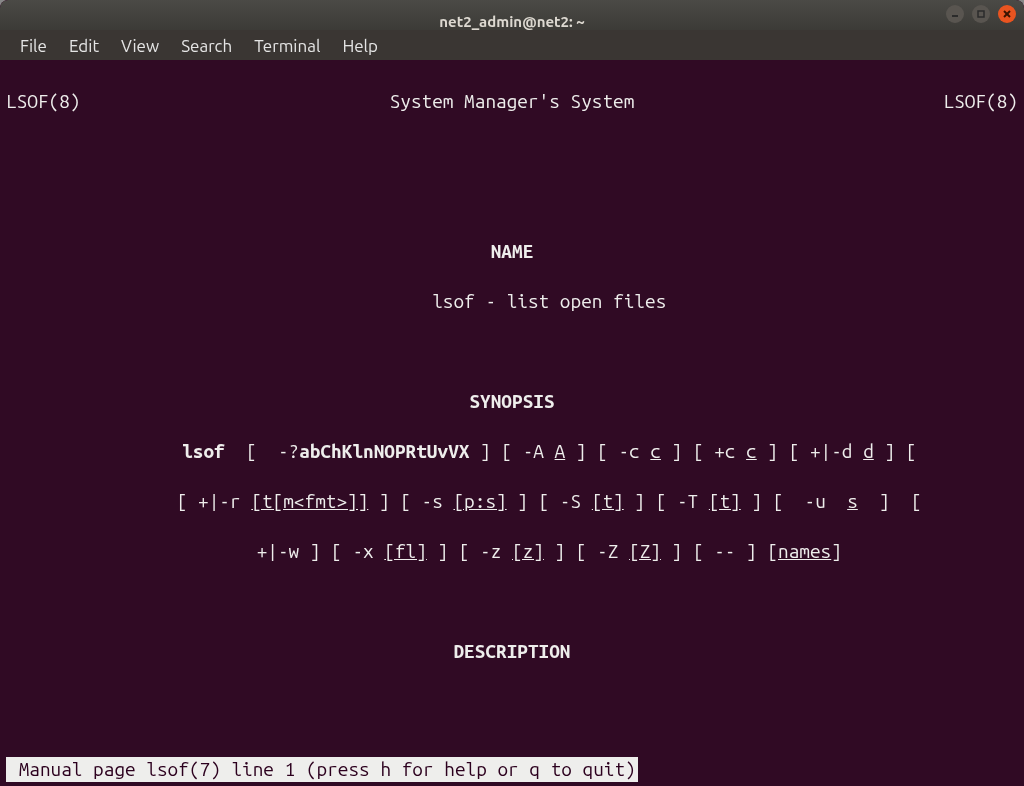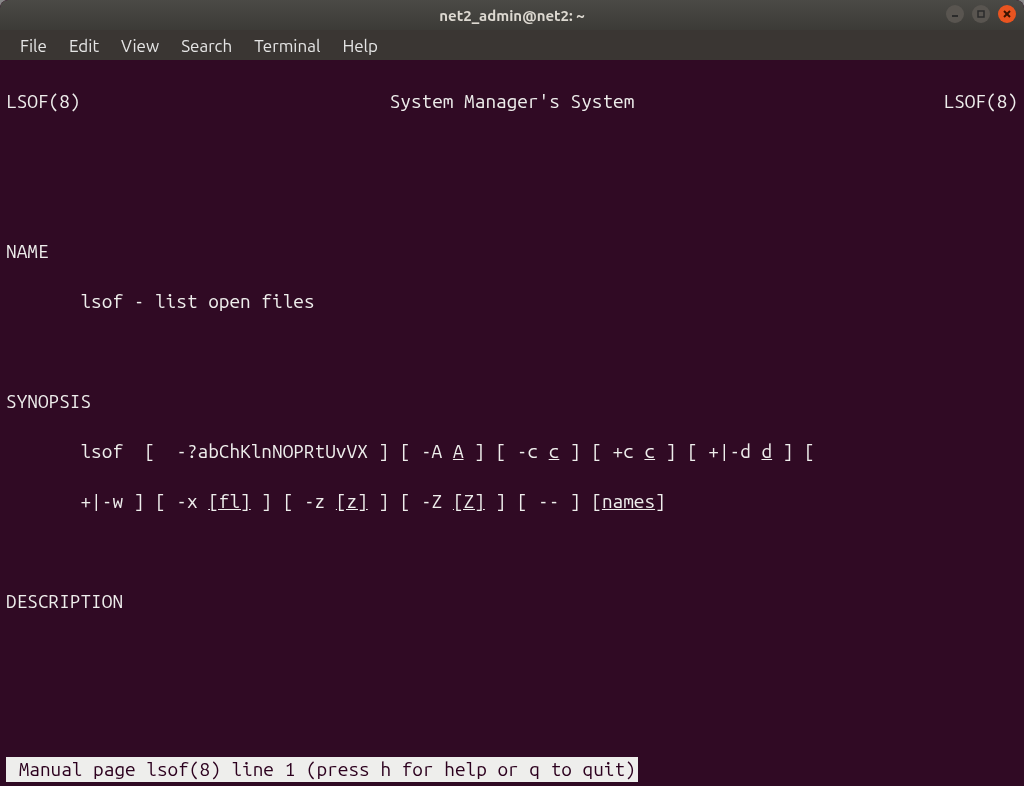--- a/index.html
+++ b/index.html
@@ -16,21 +16,21 @@
     background: #2c001e;
     display: flex;
     flex-direction: column;
     border-radius: 8px 8px 0 0;
     overflow: hidden;
   }
   .titlebar {
     height: 30px;
     background: linear-gradient(to bottom, #4b4a46 0%, #3c3b37 100%);
     display: flex;
-    align-items: center;
+    align-items: flex-end;
     justify-content: center;
     position: relative;
     color: #ddd9d1;
     font-size: 15px;
     font-weight: bold;
     border-top-left-radius: 8px;
     border-top-right-radius: 8px;
   }
   .window-controls {
     position: absolute;
@@ -68,22 +68,23 @@
     flex: 1;
     background: #300a24;
     color: #eeeeec;
     font-family: "Ubuntu Mono", "DejaVu Sans Mono", "Liberation Mono", monospace;
     font-size: 19px;
     line-height: 25px;
     padding: 4px 6px 8px 6px;
     white-space: pre;
     overflow: hidden;
     position: relative;
+    text-align: center;
   }
-  .terminal .b { font-weight: normal; }
+  .terminal .b { font-weight: bold; }
   .terminal .u { text-decoration: underline; }
   .hdr-line { display: flex; justify-content: space-between; }
   .statusbar {
     background: #eeeeec;
     color: #2c001e;
     font-family: "Ubuntu Mono", "DejaVu Sans Mono", monospace;
     font-size: 19px;
     line-height: 25px;
     padding: 0 2px;
     display: inline-block;
@@ -130,33 +131,34 @@
 
   <div class="terminal">
 <div class="hdr-line"><span>LSOF(8)</span><span>System Manager's System</span><span>LSOF(8)</span></div>
 <div> </div>
 <div> </div>
 <div class="b">NAME</div>
 <div>       <span>lsof - list open files</span></div>
 <div> </div>
 <div class="b">SYNOPSIS</div>
 <div>       <span class="b">lsof</span><span>  [  -?</span><span class="b">abChKlnNOPRtUvVX</span><span> ] [ -A </span><span class="u">A</span><span> ] [ -c </span><span class="u">c</span><span> ] [ +c </span><span class="u">c</span><span> ] [ +|-d </span><span class="u">d</span><span> ] [</span></div>
+<div>       <span>[ +|-r </span><span class="u">[t[m&lt;fmt&gt;]]</span><span> ] [ -s </span><span class="u">[p:s]</span><span> ] [ -S </span><span class="u">[t]</span><span> ] [ -T </span><span class="u">[t]</span><span> ] [  -u  </span><span class="u">s</span><span>  ]  [</span></div>
 <div>       <span>+|-w ] [ -x </span><span class="u">[fl]</span><span> ] [ -z </span><span class="u">[z]</span><span> ] [ -Z </span><span class="u">[Z]</span><span> ] [ -- ] [</span><span class="u">names</span><span>]</span></div>
 <div> </div>
 <div class="b">DESCRIPTION</div>
 
 
 
 
 
 
 
 
 
 
 
 
 
 
-<div class="statusbar"> Manual page lsof(8) line 1 (press h for help or q to quit)</div>
+<div class="statusbar"> Manual page lsof(7) line 1 (press h for help or q to quit)</div>
   </div>
 
 </div>
 
 </body></html>

